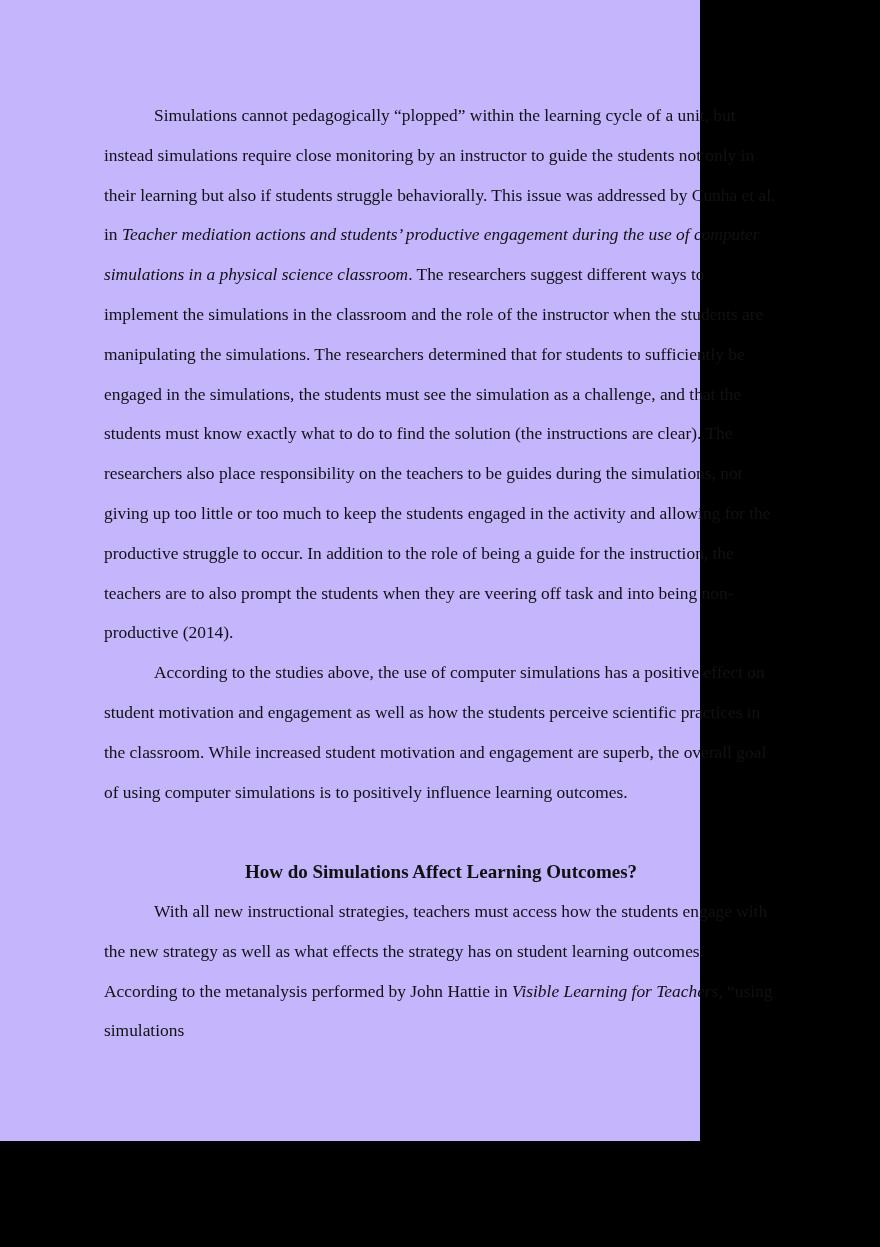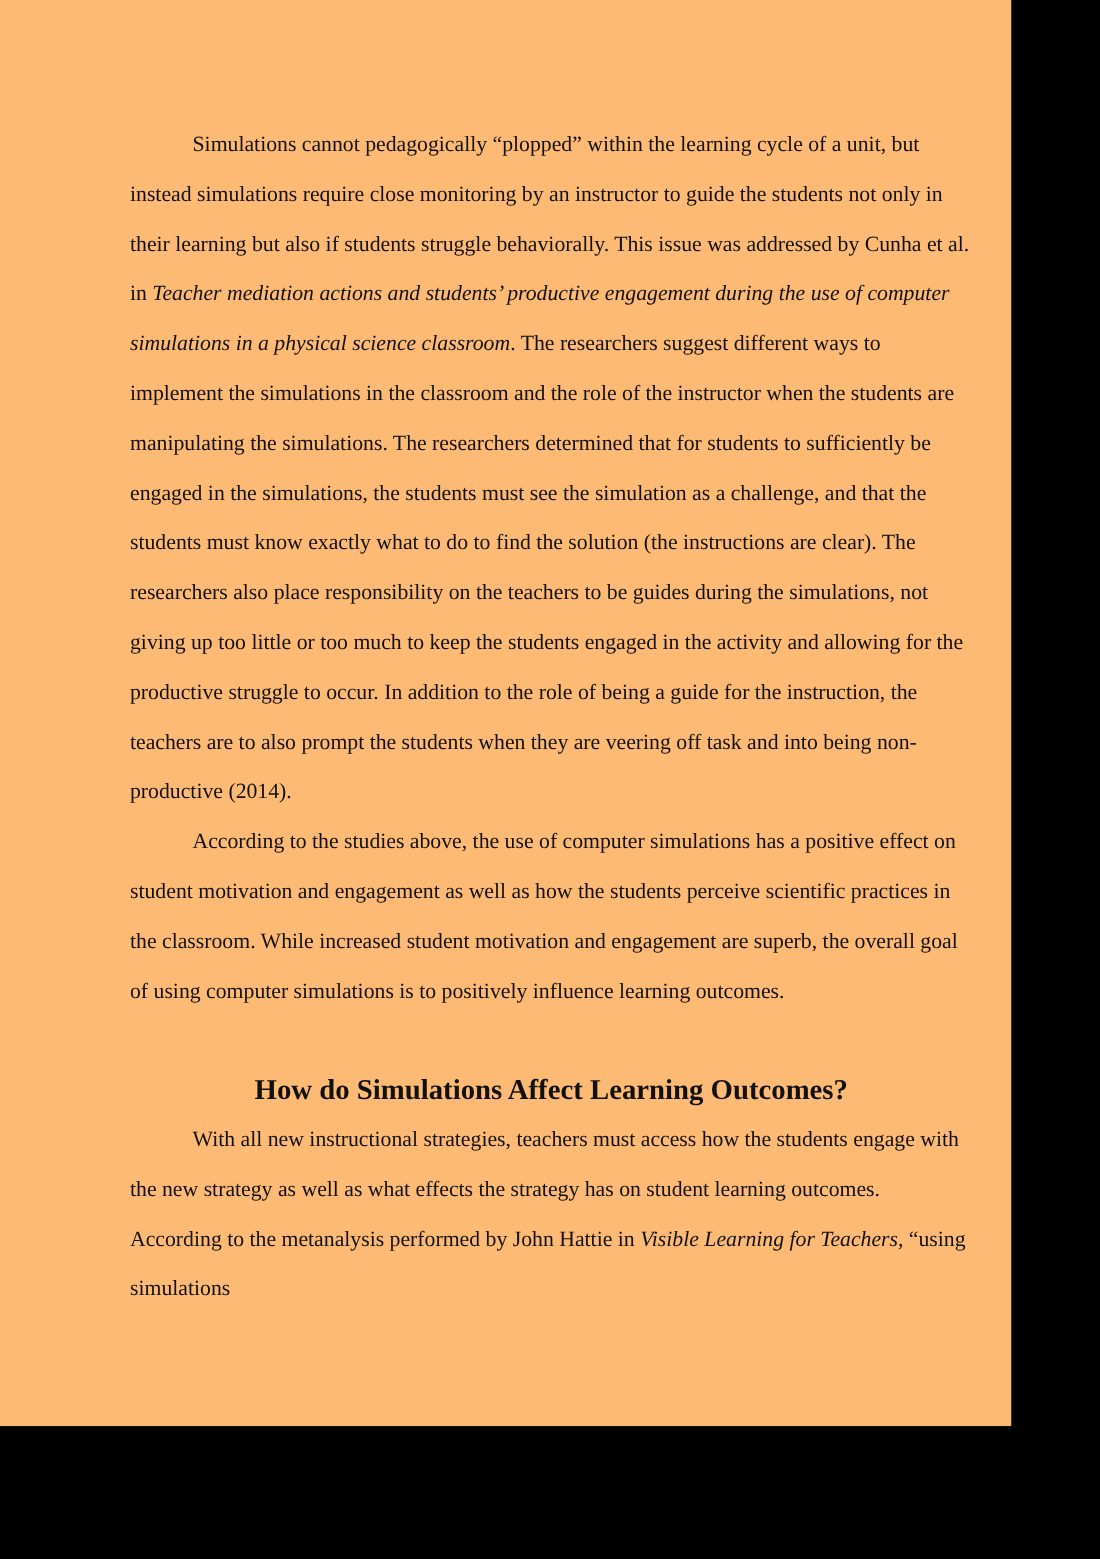--- a/index.html
+++ b/index.html
@@ -10,41 +10,41 @@
   body {
     width: 880px;
     height: 1247px;
     overflow: hidden;
     font-family: "Liberation Serif", serif;
   }
   #page {
     position: absolute;
     top: 0;
     left: 0;
-    width: 809px;
+    width: 700px;
     height: 1141px;
-    background: #fdba74;
+    background: #c4b5fd;
   }
   .page-body {
     position: absolute;
     left: 104px;
     top: 96px;
     width: 674px;
   }
   p.para {
     margin: 0;
     font-size: 17.4px;
     line-height: 39.8px;
     color: #111111;
     text-align: left;
     text-indent: 50px;
   }
   .heading {
     margin: 0;
-    font-size: 23px;
+    font-size: 19px;
     line-height: 39.8px;
     font-weight: bold;
     text-align: center;
     color: #111111;
   }
   .spacer-line {
     height: 39.8px;
   }
   em {
     font-style: italic;

